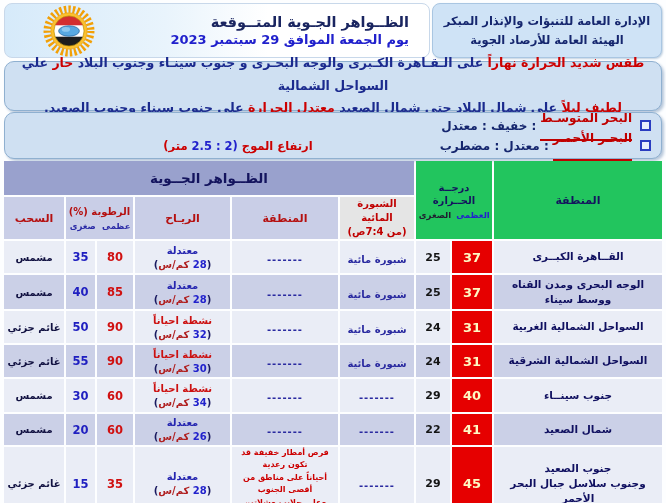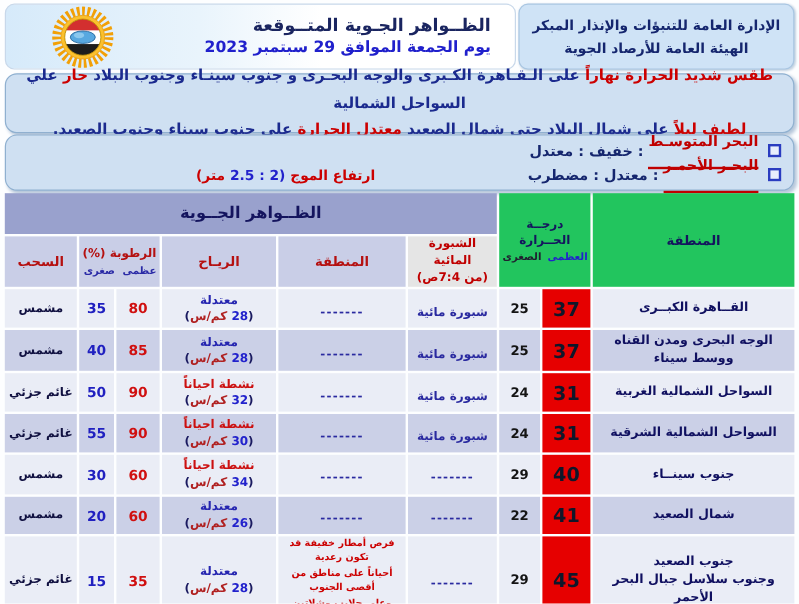--- a/index.html
+++ b/index.html
@@ -71,21 +71,21 @@
   .temp-title{font-size:10px;color:#14145e;line-height:1.3;}
   .sub-row{display:flex;margin-top:3px;}
   .sub-row span{flex:1;font-size:8.5px;}
   .tmax-lbl{color:#2222cc;}
   .tmin-lbl{color:#202030;}
   .hum-title{font-size:10px;color:#b51010;line-height:1.2;}
   .hum-sub{color:#2a2aa6 !important;}
 
   .row-light td{background:#eaedf6;}
   .row-dark td{background:#cbd0e7;}
-  td.tmax-cell{background:#e60000;color:#0f172a;font-size:16px;}
+  td.tmax-cell{background:#e60000;color:#fef9c3;font-size:13px;}
   .region-cell{color:#101060;font-size:10.5px;line-height:1.45;}
   .tmin-cell{color:#141414;font-size:11px;}
   .fog-text{color:#2a2aa0;font-size:10px;}
   .dash{color:#2a2aa0;font-size:10px;letter-spacing:1px;}
   .rain-special{color:#cc0000;font-size:8px;line-height:1.55;}
   .rain-special:last-child{font-size:7.5px;}
   .wind-state{font-size:10px;line-height:1.5;}
   .moderate{color:#2525b0;}
   .active{color:#cc1010;}
   .wind-speed{font-size:10px;color:#1a1a60;line-height:1.4;}

